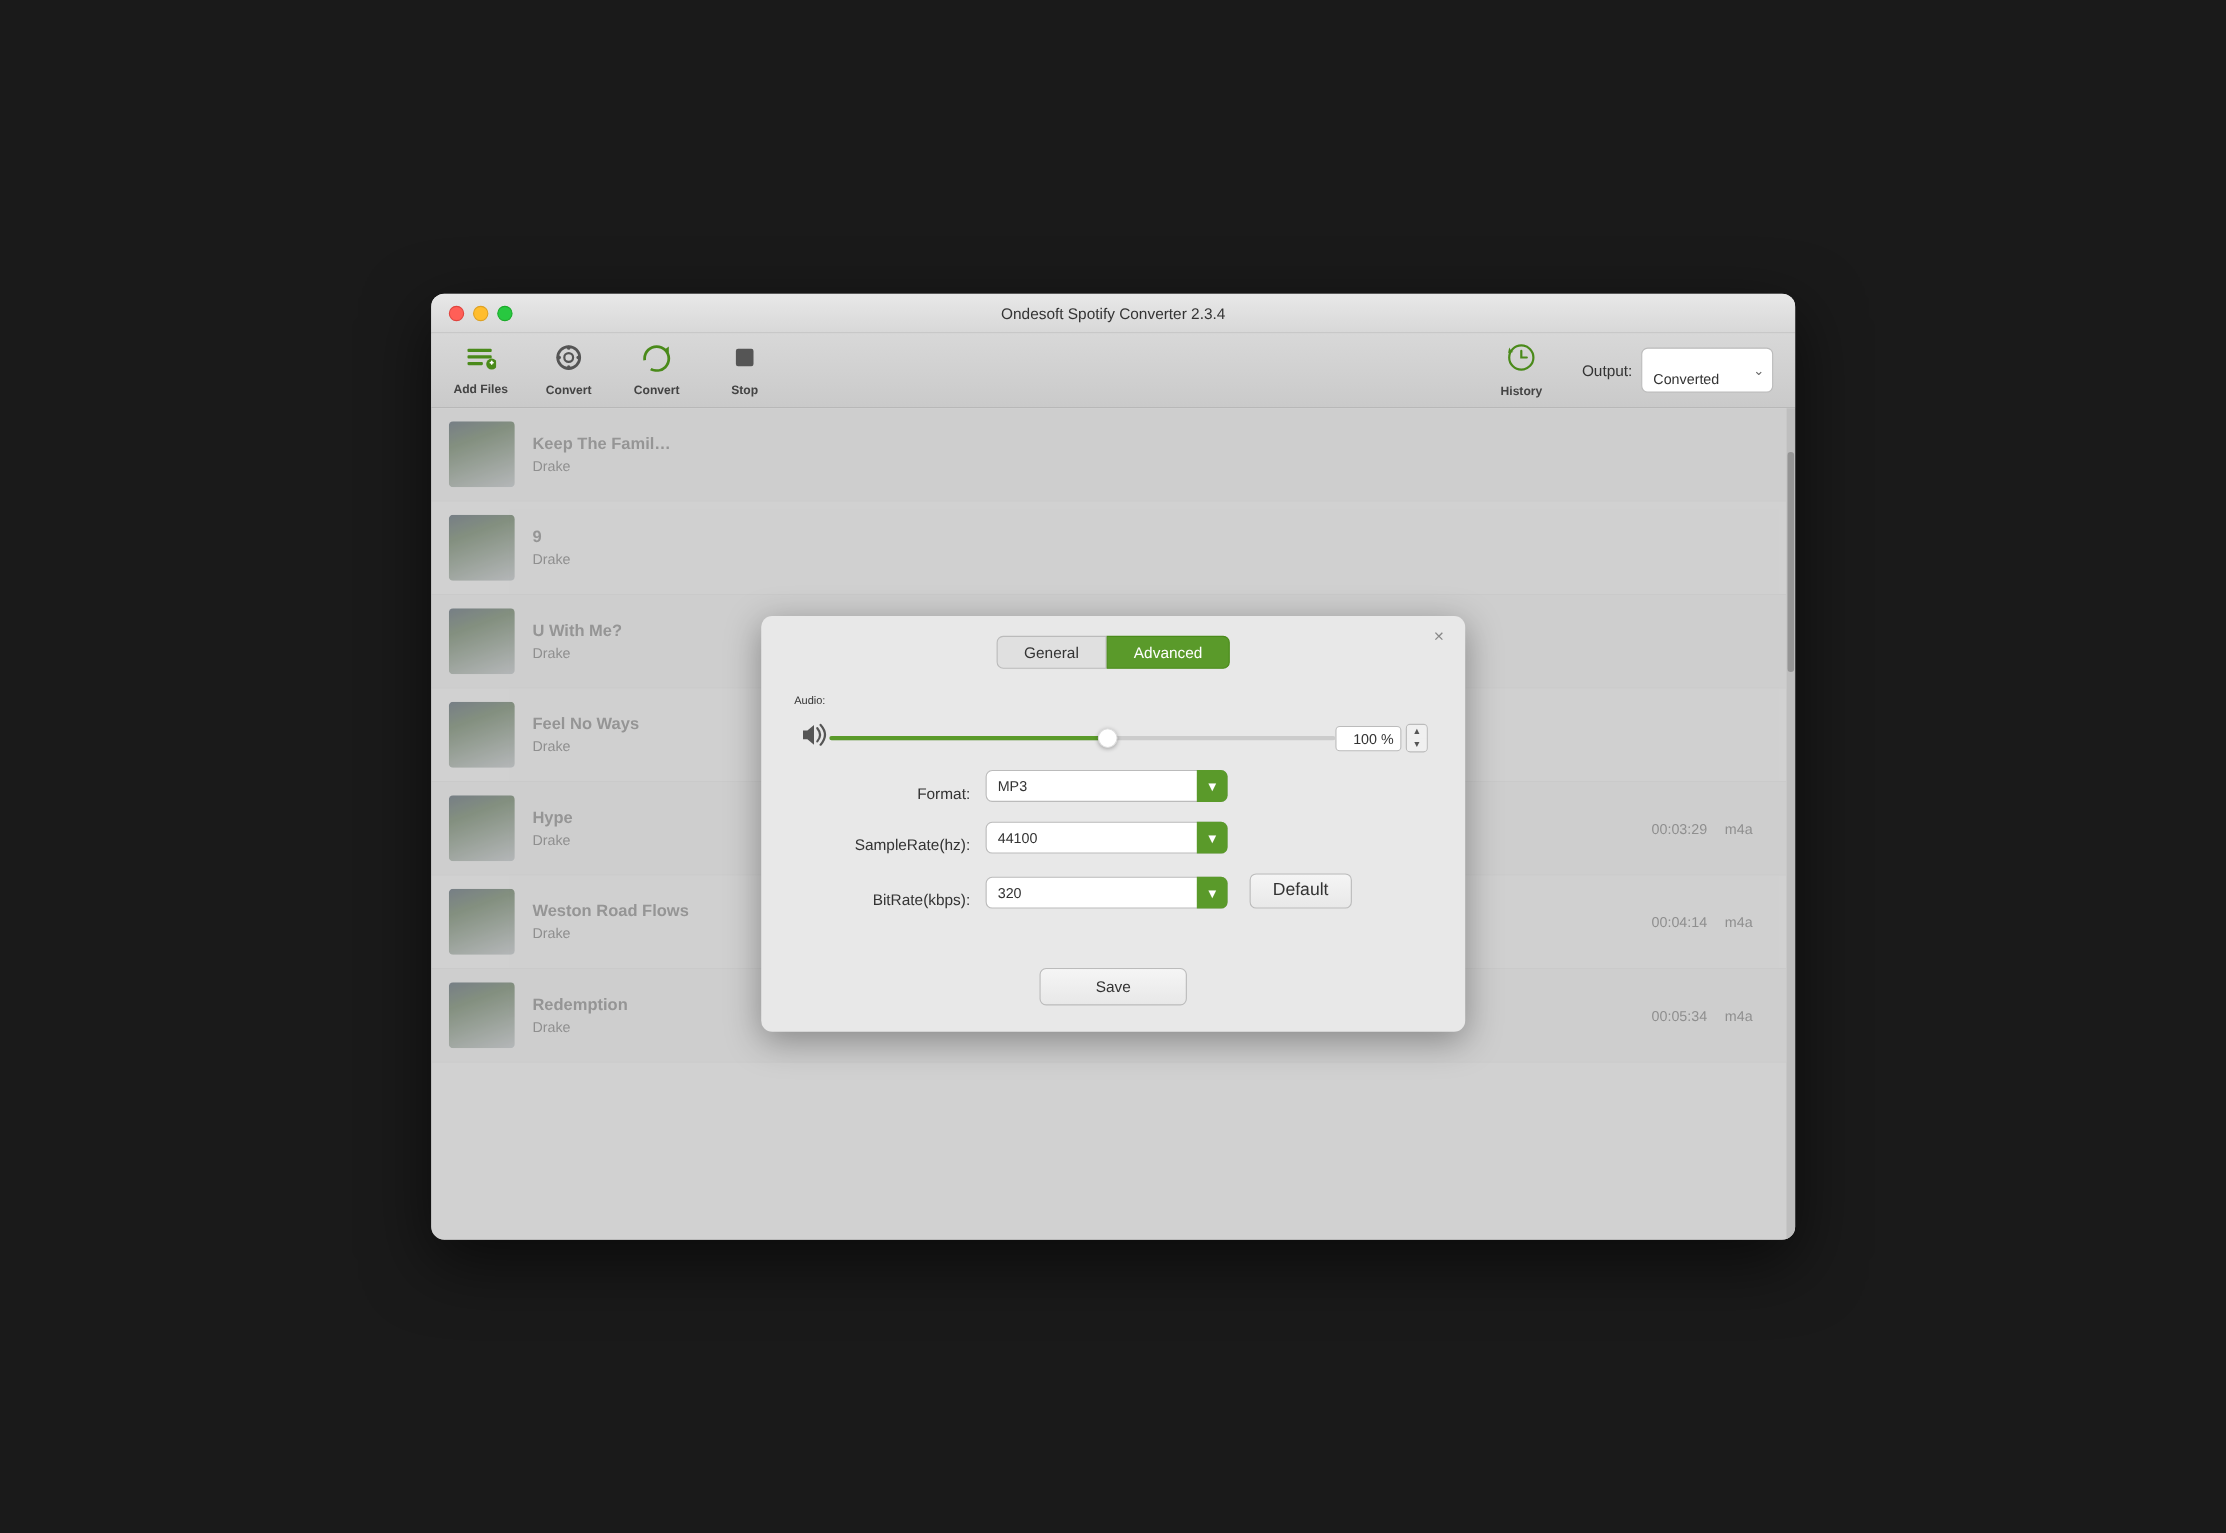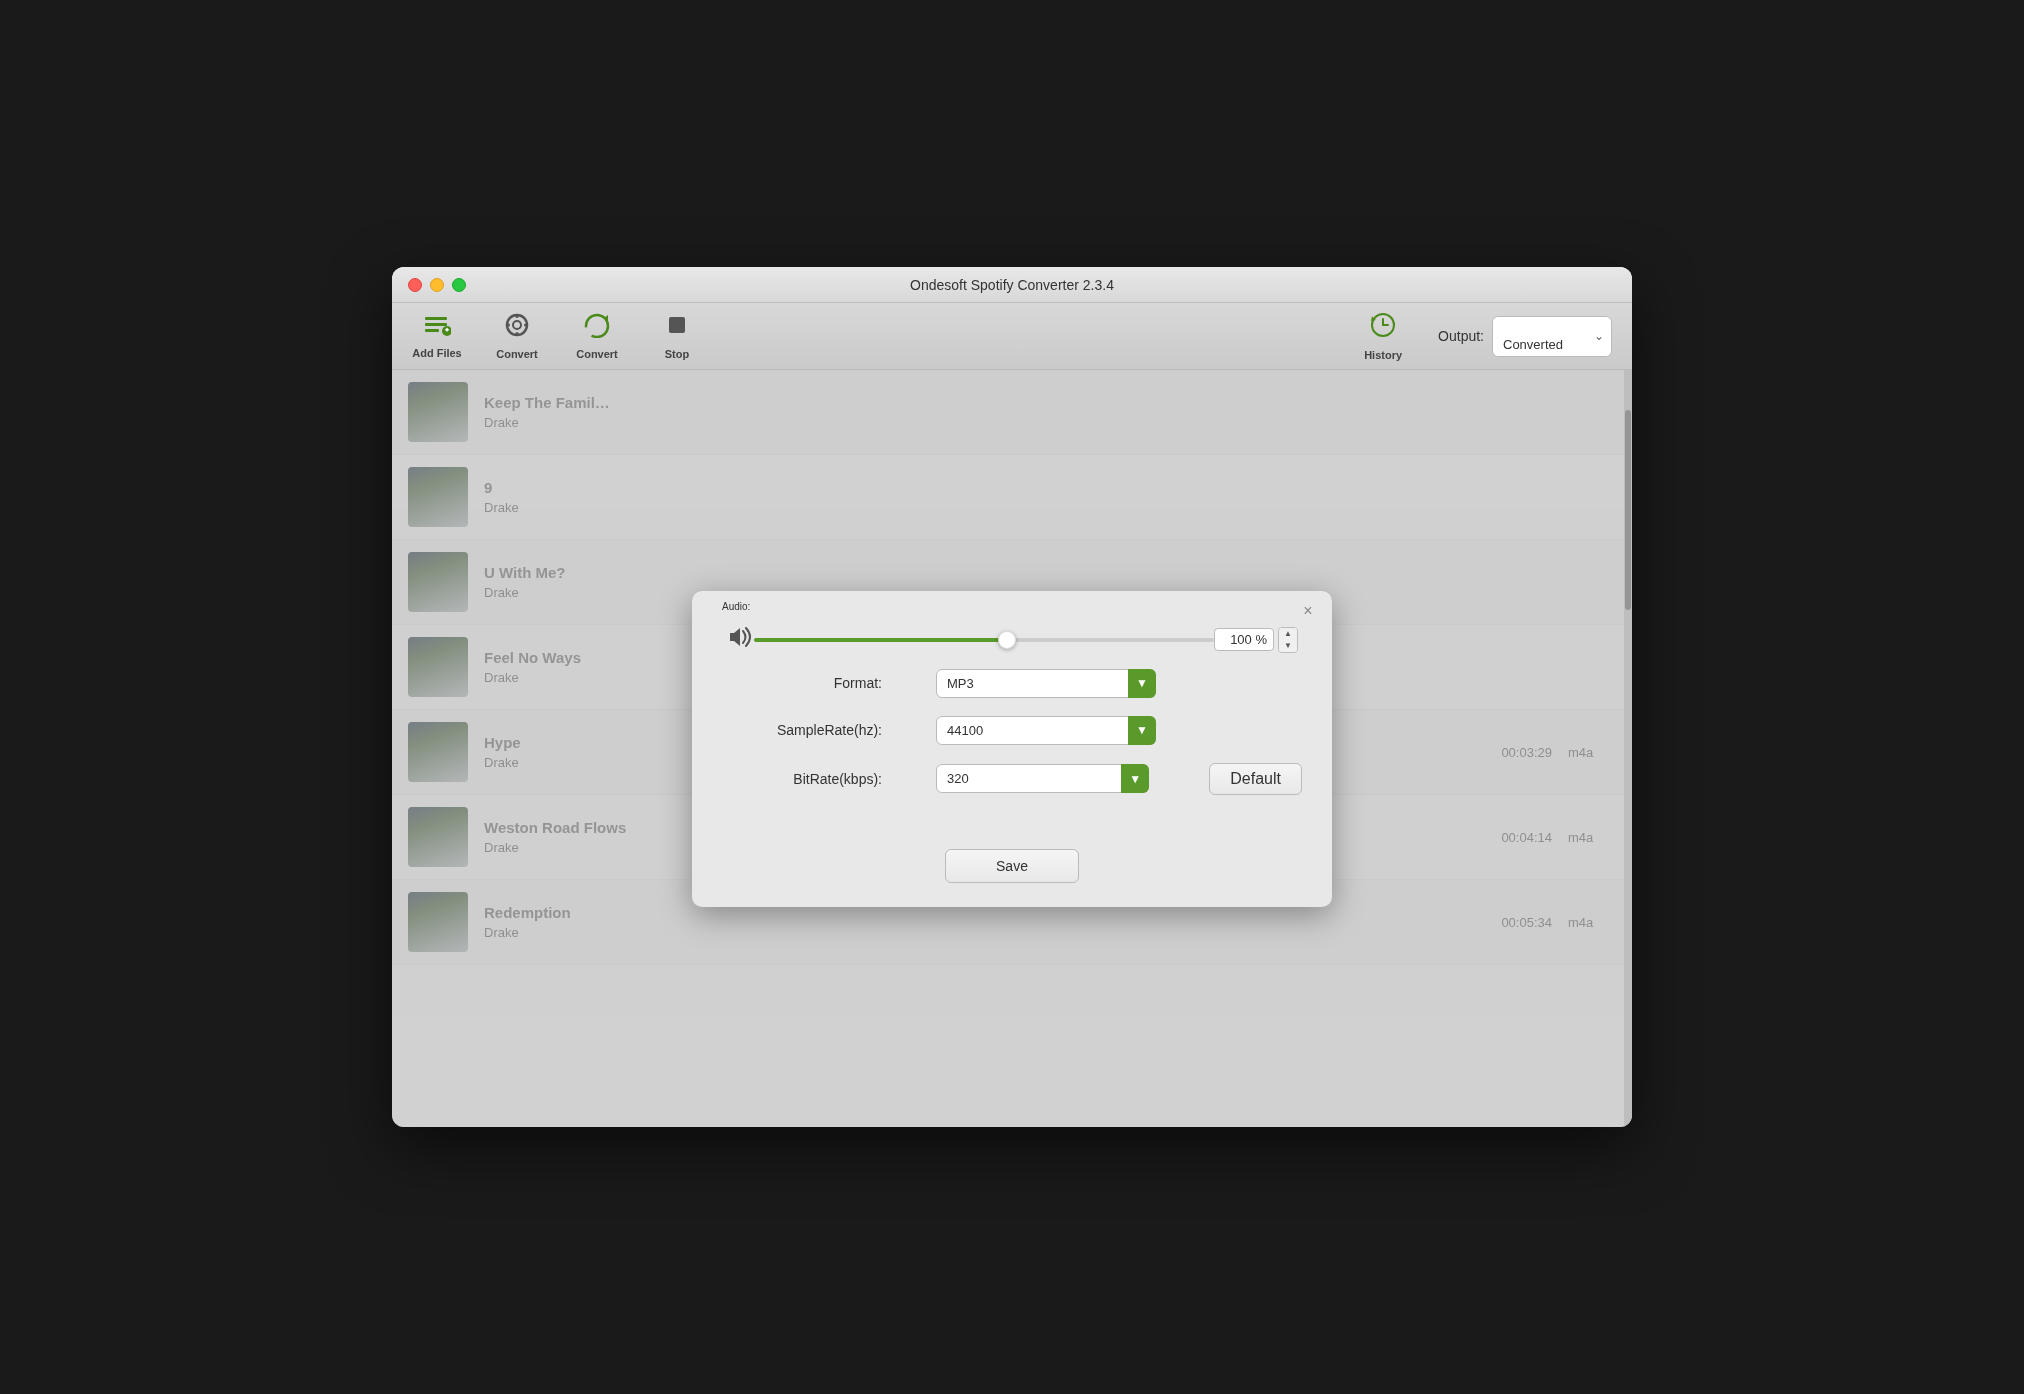--- a/index.html
+++ b/index.html
@@ -352,23 +352,22 @@
       font-size: 8px;
       line-height: 1;
       display: flex;
       align-items: center;
       justify-content: center;
       color: #555;
     }
 
     .form-row {
       display: flex;
-      align-items: center;
+      align-items: flex-end;
       margin-bottom: 18px;
-      gap: 40px;
     }
     .form-label {
       font-size: 14px;
       color: #333;
       width: 160px;
       text-align: right;
       margin-right: 14px;
       flex-shrink: 0;
     }
     .form-select-wrapper {
@@ -613,20 +612,24 @@
       <div class="scrollbar">
         <div class="scrollbar-thumb"></div>
       </div>
     </div>
 
     <div class="dialog-overlay">
       <div class="dialog">
 
         <span class="dialog-close">×</span>
 
+        <div class="dialog-tabs">
+          <button class="tab-btn">General</button>
+          <button class="tab-btn active">Advanced</button>
+        </div>
 
         <div class="dialog-body">
 
           <div class="audio-label">Audio:</div>
 
           <div class="volume-row">
             <span class="volume-icon">
               <svg width="28" height="22" viewBox="0 0 28 22" fill="none">
                 <path d="M4 7 L4 15 L8 15 L14 20 L14 2 L8 7 Z" fill="#555"></path>
                 <path d="M17 5 Q22 11 17 17" stroke="#555" stroke-width="2" fill="none" stroke-linecap="round"></path>

